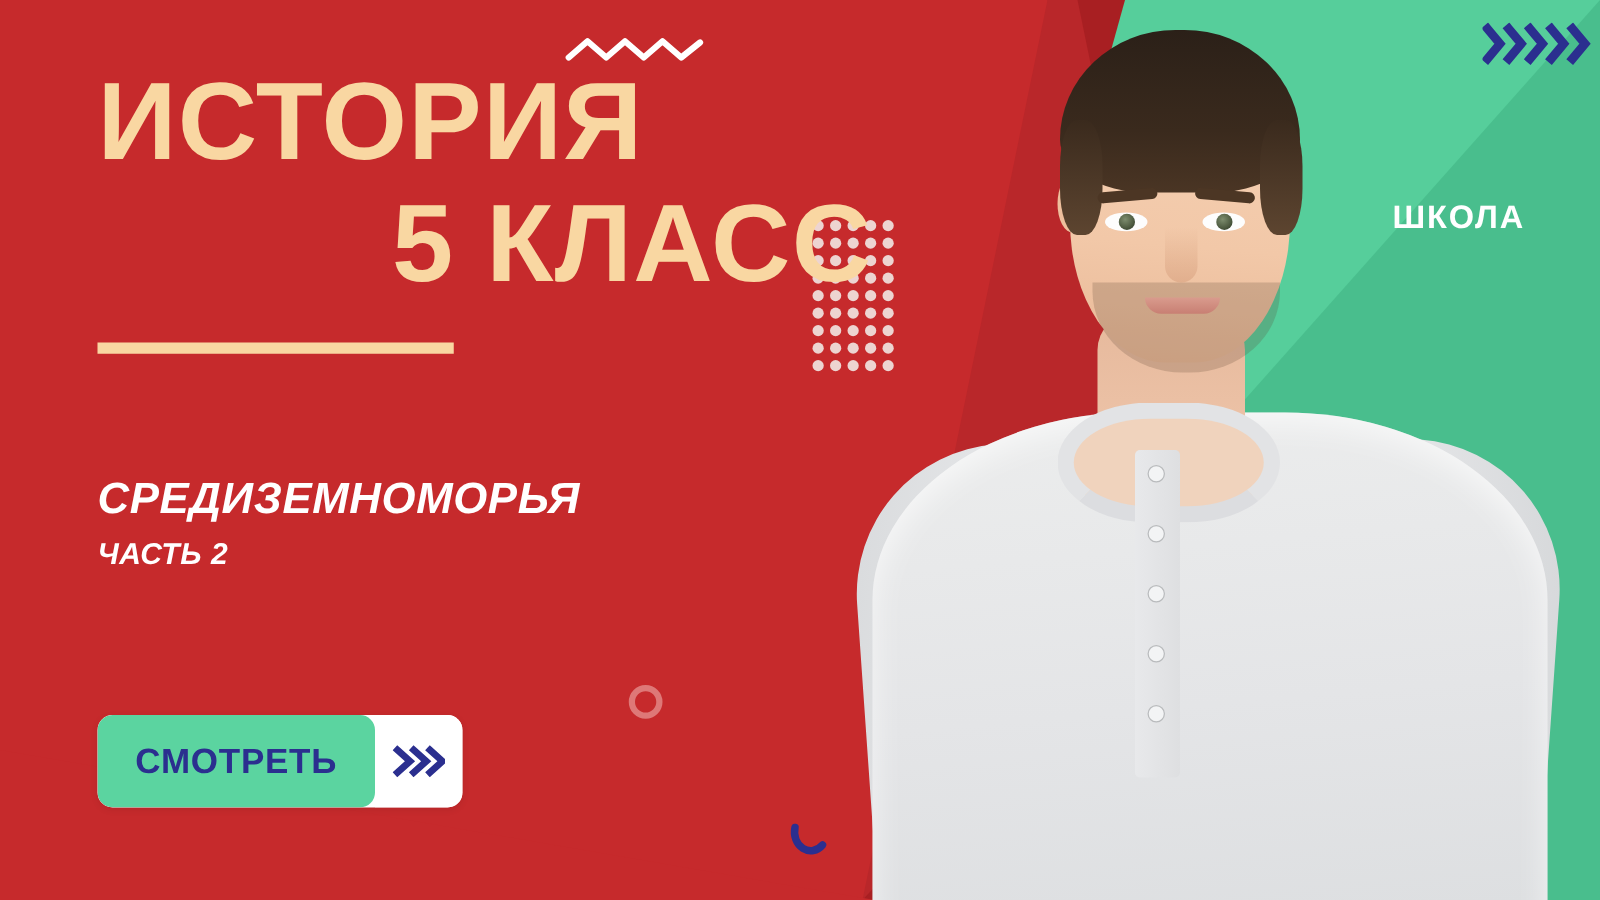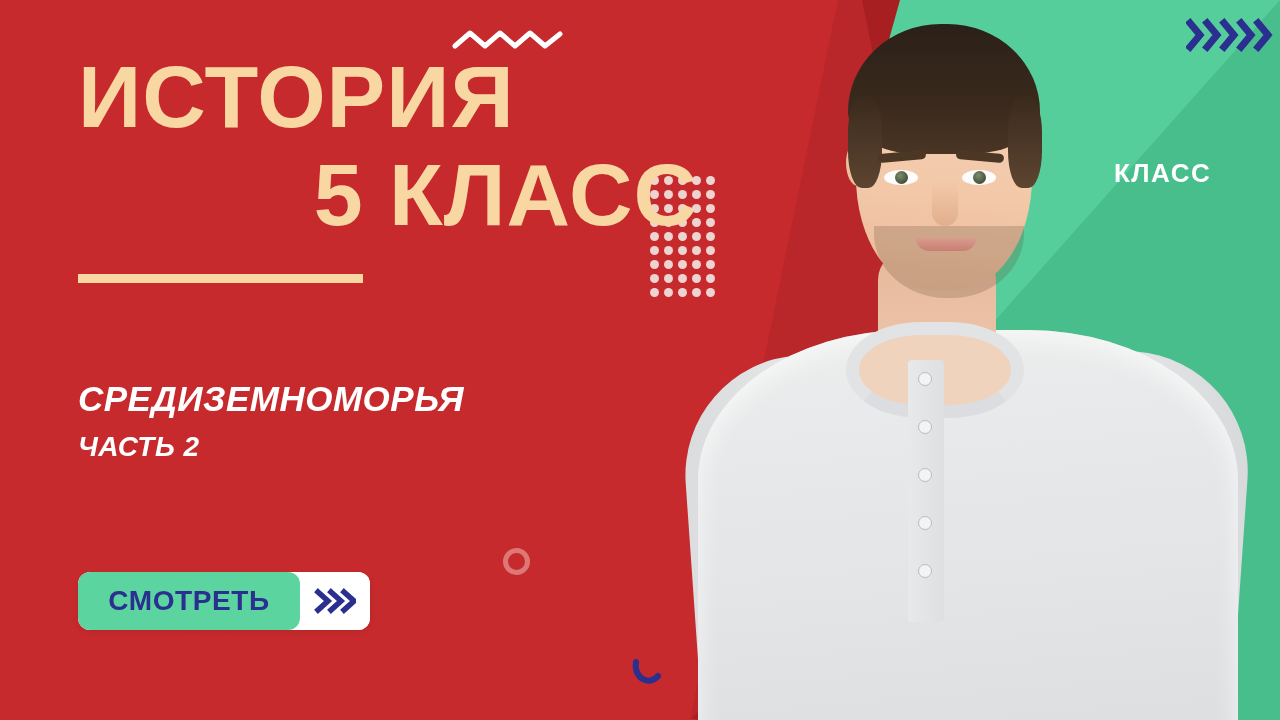--- a/index.html
+++ b/index.html
@@ -149,29 +149,29 @@
   .title-rule{
     margin-top:36px;width:285px;height:9px;background:#F9D7A2;
   }
 
   #subtitle-block{position:absolute;left:78px;top:378px;width:700px;}
   .sub-line{
     font-size:35px;line-height:1.2;font-weight:700;font-style:italic;
     color:#ffffff;margin:0;letter-spacing:.5px;white-space:nowrap;
   }
   .sub-part{
-    margin-top:10px;font-size:28px;line-height:1.2;font-weight:700;
+    margin-top:10px;font-size:24px;line-height:1.2;font-weight:700;
     font-style:italic;color:#ffffff;letter-spacing:.5px;
   }
 
   
   #cta{
     position:absolute;left:78px;top:572px;
     display:flex;align-items:stretch;
-    height:58px;
+    height:74px;
     background:#ffffff;border-radius:12px;overflow:hidden;
     box-shadow:0 2px 6px rgba(0,0,0,.08);
   }
   #cta .cta-label{
     display:flex;align-items:center;justify-content:center;
     padding:0 30px;min-width:222px;
     background:#5BD4A0;border-radius:12px;
     color:#2B2F8F;font-size:28px;font-weight:700;letter-spacing:.6px;
   }
   #cta .cta-arrow{
@@ -323,16 +323,16 @@
         <g fill="none" stroke="#2B2F8F" stroke-width="5.5" stroke-linecap="square">
           <path d="M4 4 L14 13 L4 22"></path>
           <path d="M17 4 L27 13 L17 22"></path>
           <path d="M30 4 L40 13 L30 22"></path>
         </g>
       </svg>
     </div>
   </div>
 
   <div id="brand">
-    <span>КЛАСС</span>
+    <span>ШКОЛА</span>
   </div>
 
 </div>
 
 </body></html>

